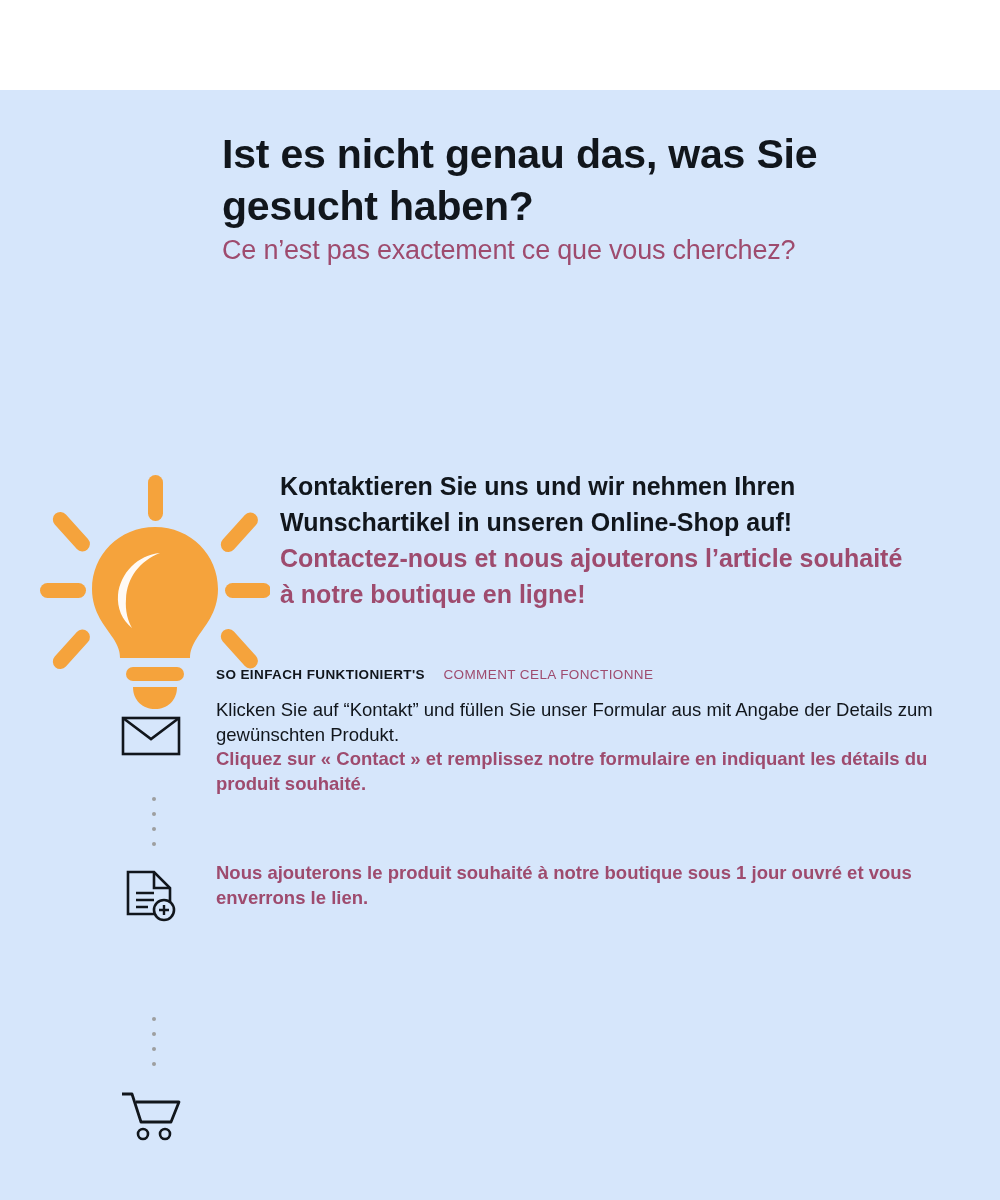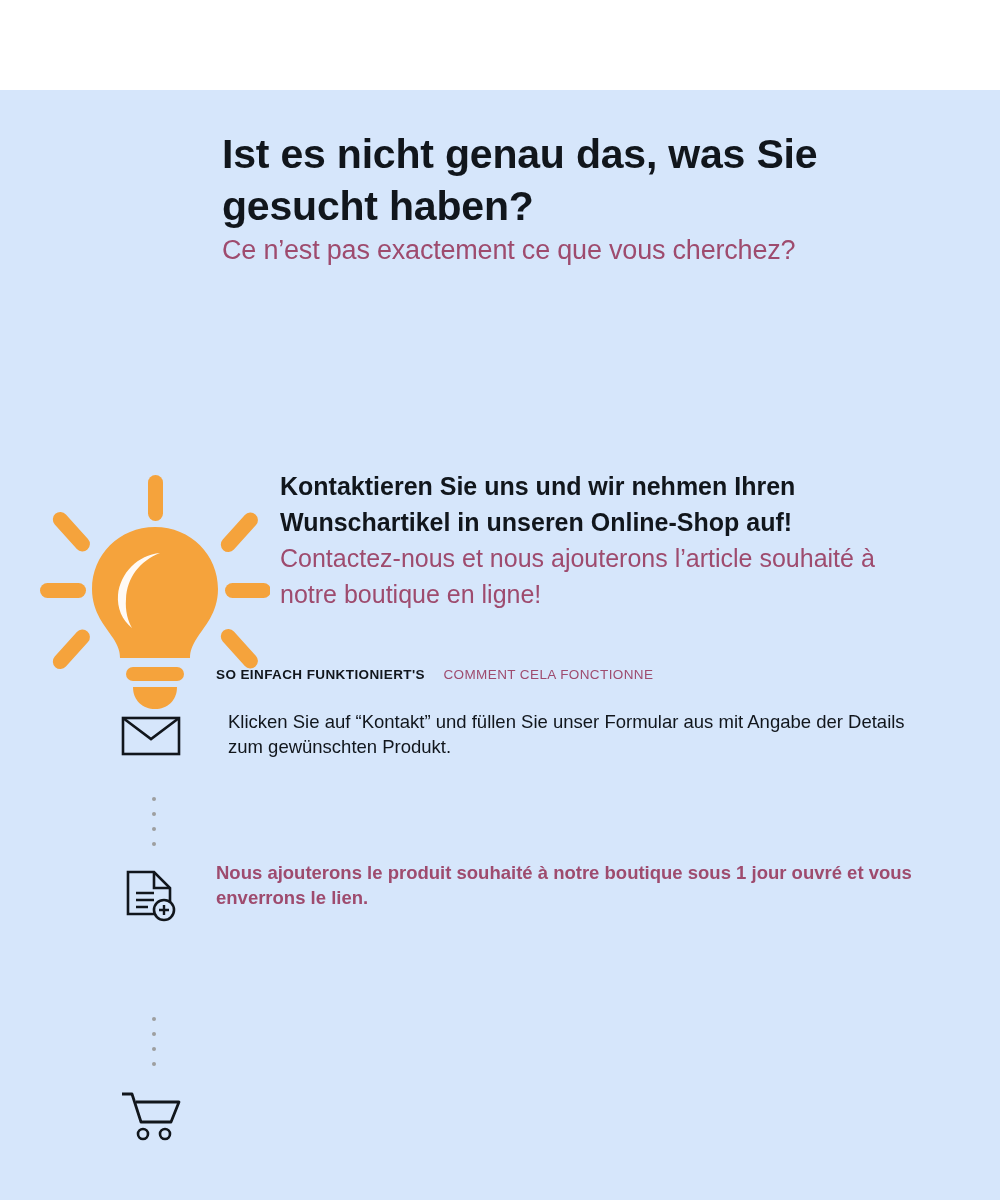--- a/index.html
+++ b/index.html
@@ -71,21 +71,21 @@
   .intro-text .de {
     font-size: 25px;
     line-height: 1.44;
     font-weight: bold;
     color: #11161c;
     margin: 0;
   }
   .intro-text .fr {
     font-size: 25px;
     line-height: 1.44;
-    font-weight: normal;
+    font-weight: bold;
     color: #9e4b6e;
     margin: 0;
   }
 
   
   .steps-wrap {
     position: absolute;
     left: 0;
     top: 575px;
     width: 1000px;
@@ -125,21 +125,21 @@
   .step-body {
     position: absolute;
     left: 98px;
     top: 0;
     width: 720px;
   }
   .step-body .de {
     font-size: 18.5px;
     line-height: 1.33;
     color: #11161c;
-    margin: 12px;
+    margin: 0;
   }
   .step-body .fr {
     font-size: 18.5px;
     line-height: 1.33;
     font-weight: bold;
     color: #9e4b6e;
     margin: 0;
   }
 
   .dots {
@@ -202,20 +202,21 @@
 
     <div class="step" style="top:33px;">
       <div class="step-icon">
         <svg viewBox="0 0 66 62" width="66" height="62" aria-hidden="true">
           <rect x="5" y="14" width="56" height="36" fill="none" stroke="#11161c" stroke-width="2.6"></rect>
           <path d="M5 14l28 21 28-21" fill="none" stroke="#11161c" stroke-width="2.6"></path>
         </svg>
       </div>
       <div class="step-body">
         <p class="de">Klicken Sie auf “Kontakt” und füllen Sie unser Formular aus mit Angabe der Details zum gewünschten Produkt.</p>
+        <p class="fr">Cliquez sur « Contact » et remplissez notre formulaire en indiquant les détails du produit souhaité.</p>
       </div>
     </div>
 
     <div class="dots" style="top:132px;">
       <i></i>
         <i></i>
         <i></i>
         <i></i>
     </div>
 

